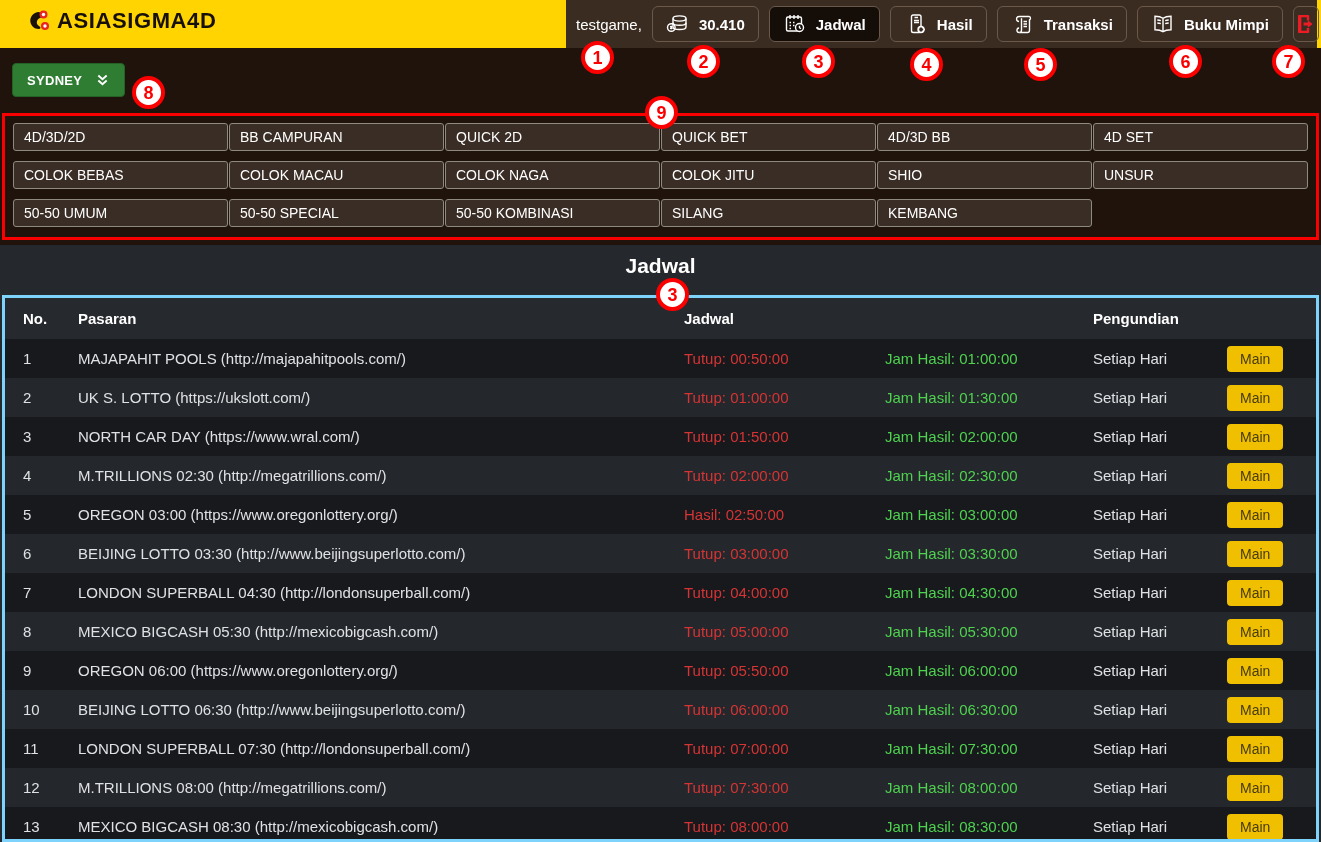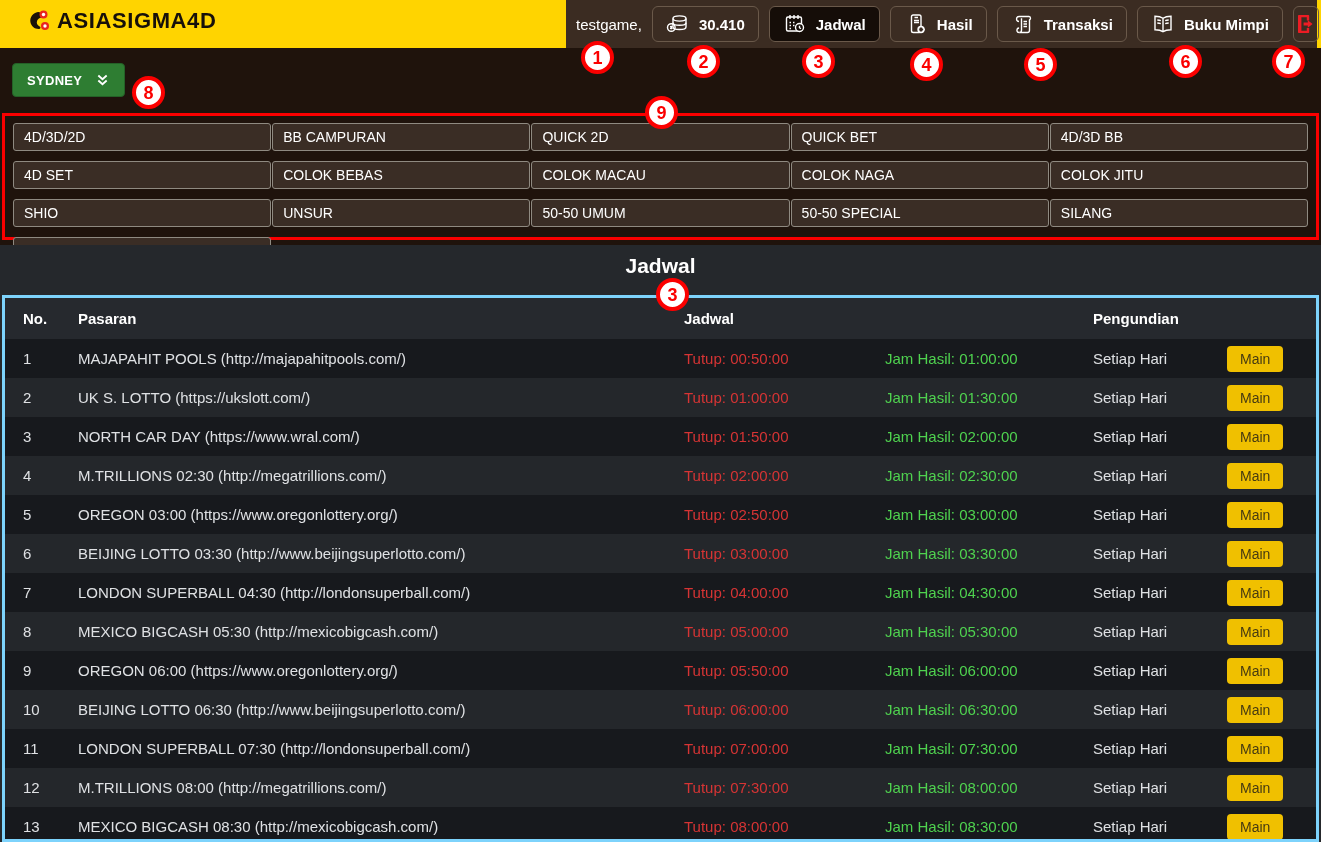--- a/index.html
+++ b/index.html
@@ -37,21 +37,21 @@
   .market-btn {
     position:absolute; left:12px; top:15px; height:34px; padding:0 14px;
     background:#2e7d32; border:1px solid #246127; border-radius:4px;
     color:#fff; font-weight:700; font-size:13px; letter-spacing:.3px;
     display:flex; align-items:center; gap:13px; cursor:pointer;
     font-family:"Liberation Sans", sans-serif;
   }
   .games-region {
     position:absolute; top:65px; left:2px; right:2px; height:127px;
     border:3px solid #fb0000; padding:7px 8px;
-    display:grid; grid-template-columns:repeat(5,1fr); gap:10px 1px; align-content:start;
+    display:grid; grid-template-columns:repeat(6,1fr); gap:10px 1px; align-content:start;
   }
   .game-btn {
     height:28px; background:#3a2d25; border:1px solid #8f8a81; border-radius:3px;
     color:#fff; font-size:14px; text-align:left; padding:0 10px;
     display:flex; align-items:center; cursor:pointer; white-space:nowrap; overflow:hidden;
     font-family:"Liberation Sans", sans-serif;
   }
 
   
   .section-schedule { position:absolute; top:245px; left:0; right:0; bottom:0; background:#25282c; }
@@ -183,20 +183,21 @@
       <button class="game-btn">4D/3D BB</button>
       <button class="game-btn">4D SET</button>
       <button class="game-btn">COLOK BEBAS</button>
       <button class="game-btn">COLOK MACAU</button>
       <button class="game-btn">COLOK NAGA</button>
       <button class="game-btn">COLOK JITU</button>
       <button class="game-btn">SHIO</button>
       <button class="game-btn">UNSUR</button>
       <button class="game-btn">50-50 UMUM</button>
       <button class="game-btn">50-50 SPECIAL</button>
+      <button class="game-btn">50-50 KOMBINASI</button>
       <button class="game-btn">SILANG</button>
       <button class="game-btn">KEMBANG</button>
     </div>
 </section>
 
 <section class="section-schedule">
   <h2 class="schedule-title">Jadwal</h2>
 
   <div class="table-region">
     <table>
@@ -255,21 +256,21 @@
     <td class="c-tutup">Tutup: 02:00:00</td>
     <td class="c-hasil">Jam Hasil: 02:30:00</td>
     <td>Setiap Hari</td>
     <td>
       <button class="main-btn">Main</button>
     </td>
   </tr>
           <tr>
     <td>5</td>
     <td>OREGON 03:00 (https://www.oregonlottery.org/)</td>
-    <td class="c-tutup">Tutup: 02:50:00</td>
+    <td class="c-tutup">Hasil: 02:50:00</td>
     <td class="c-hasil">Jam Hasil: 03:00:00</td>
     <td>Setiap Hari</td>
     <td>
       <button class="main-btn">Main</button>
     </td>
   </tr>
           <tr>
     <td>6</td>
     <td>BEIJING LOTTO 03:30 (http://www.beijingsuperlotto.com/)</td>
     <td class="c-tutup">Tutup: 03:00:00</td>

